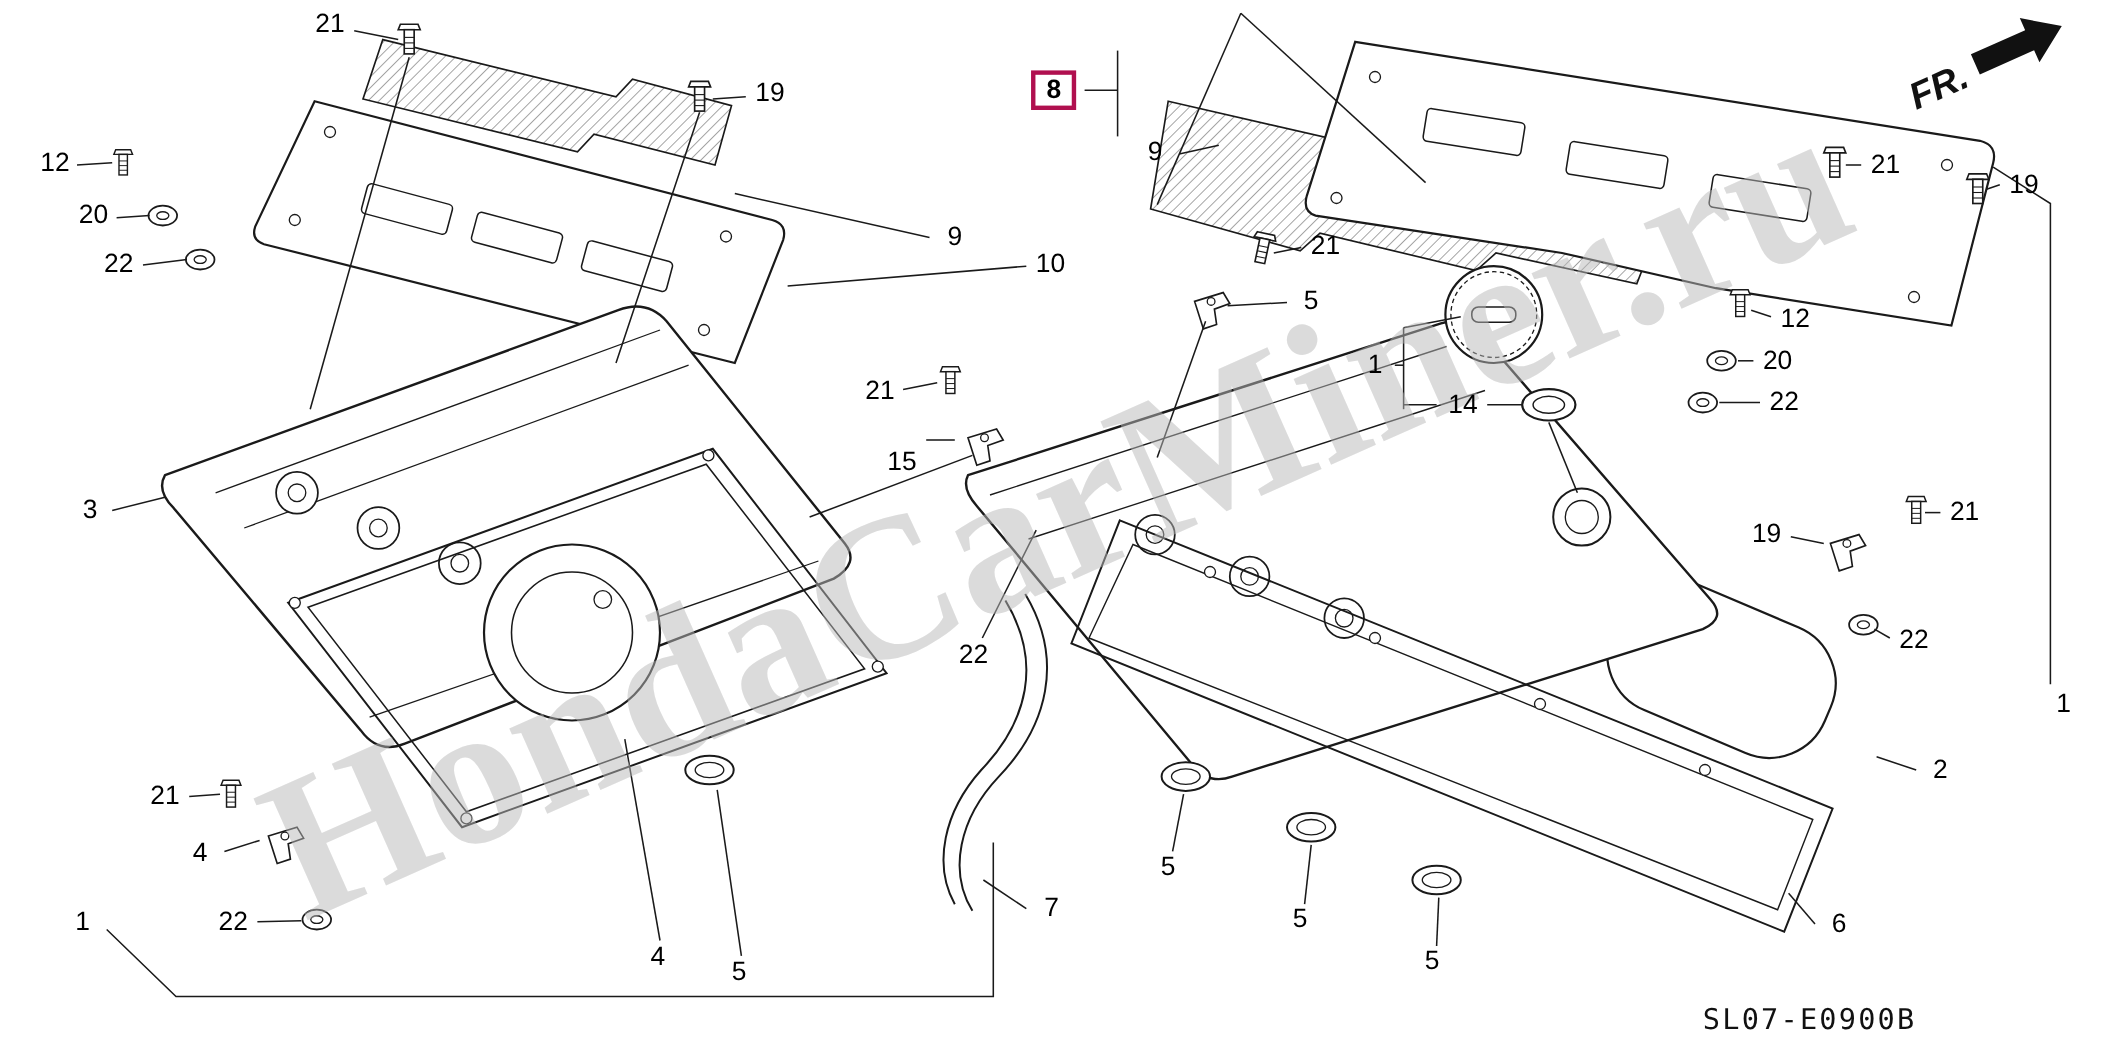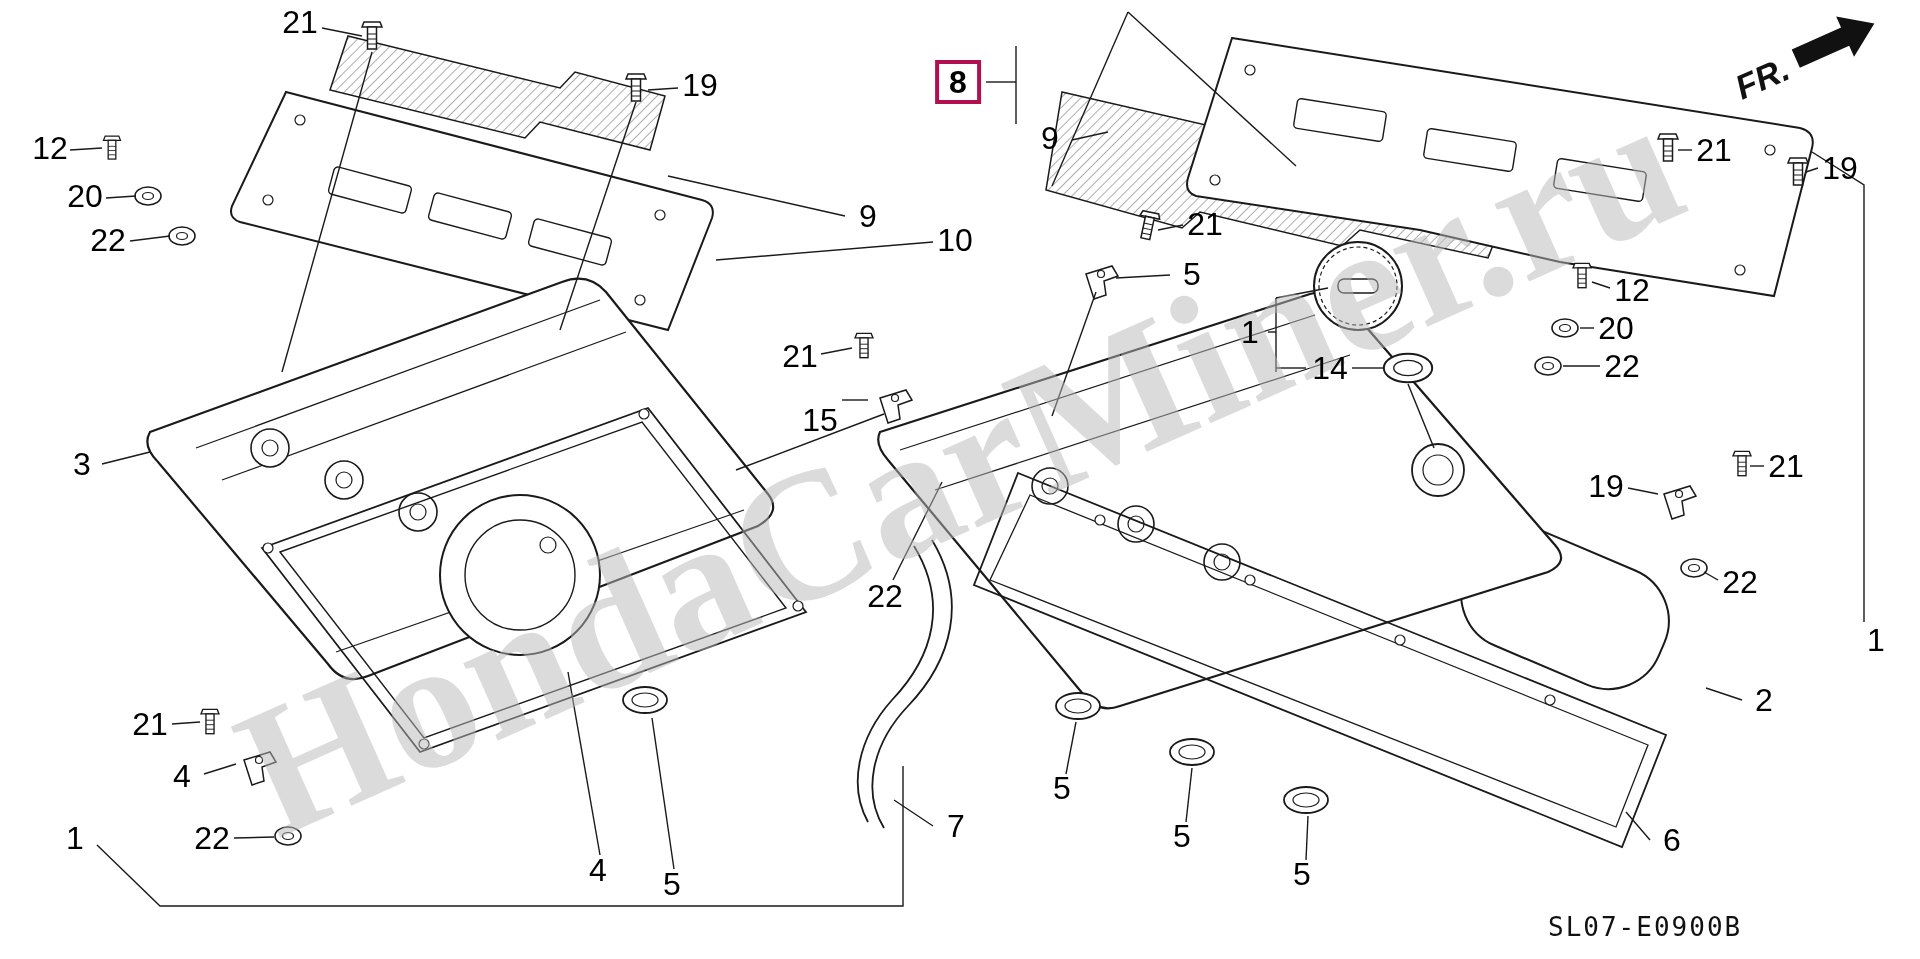--- a/index.html
+++ b/index.html
@@ -10,21 +10,21 @@
   .stage{position:relative;width:1920px;height:959px;background:#fff;}
   svg.art{position:absolute;left:0;top:0;z-index:1;}
   .watermark{
     position:absolute;z-index:3;left:-140px;top:360px;width:2200px;
     text-align:center;white-space:nowrap;pointer-events:none;
     font-family:"Liberation Serif",serif;font-weight:bold;font-size:185px;
     color:#b9b9b9;opacity:.5;transform:rotate(-24deg);transform-origin:50% 50%;
   }
   .callout{
     position:absolute;z-index:4;transform:translate(-50%,-50%);
-    font-size:32px;line-height:1;color:#000;white-space:nowrap;
+    font-size:24px;line-height:1;color:#000;white-space:nowrap;
   }
   .callout.highlight{
     border:4px solid #b0104f;padding:2px 10px;font-weight:bold;background:#fff;
   }
   .diagram-code{
     position:absolute;z-index:4;left:1548px;top:912px;
     font-family:"DejaVu Sans Mono",monospace;font-size:26px;
     letter-spacing:2px;color:#111;
   }
   .ld{stroke:#1a1a1a;stroke-width:1.4;fill:none;}

